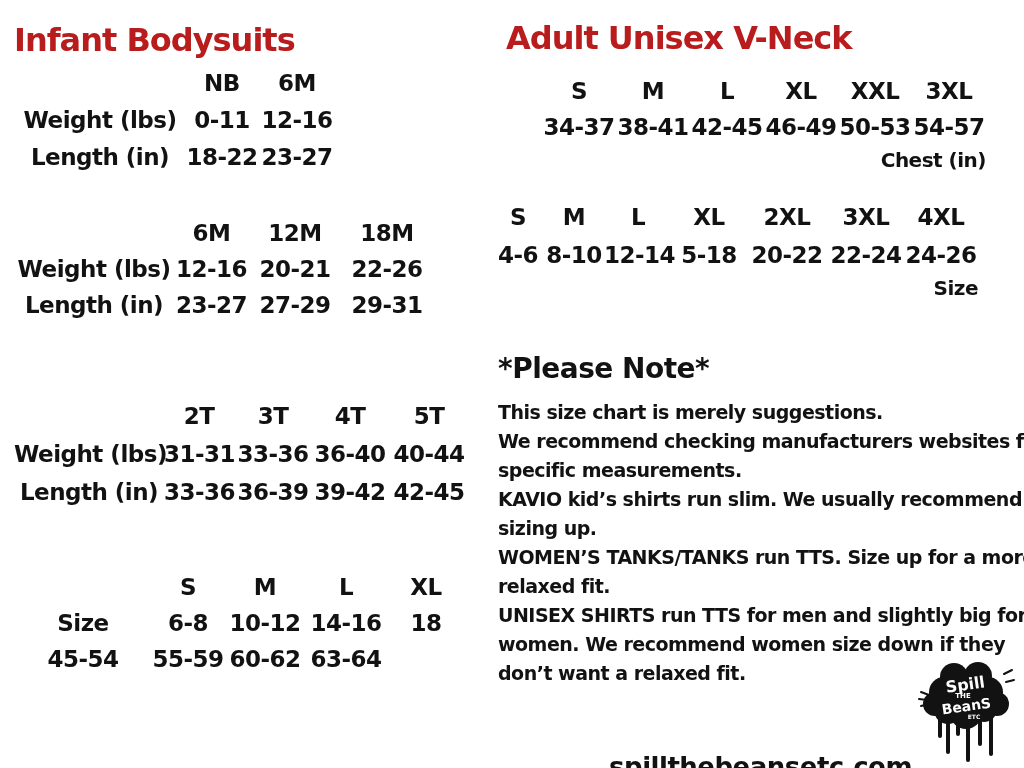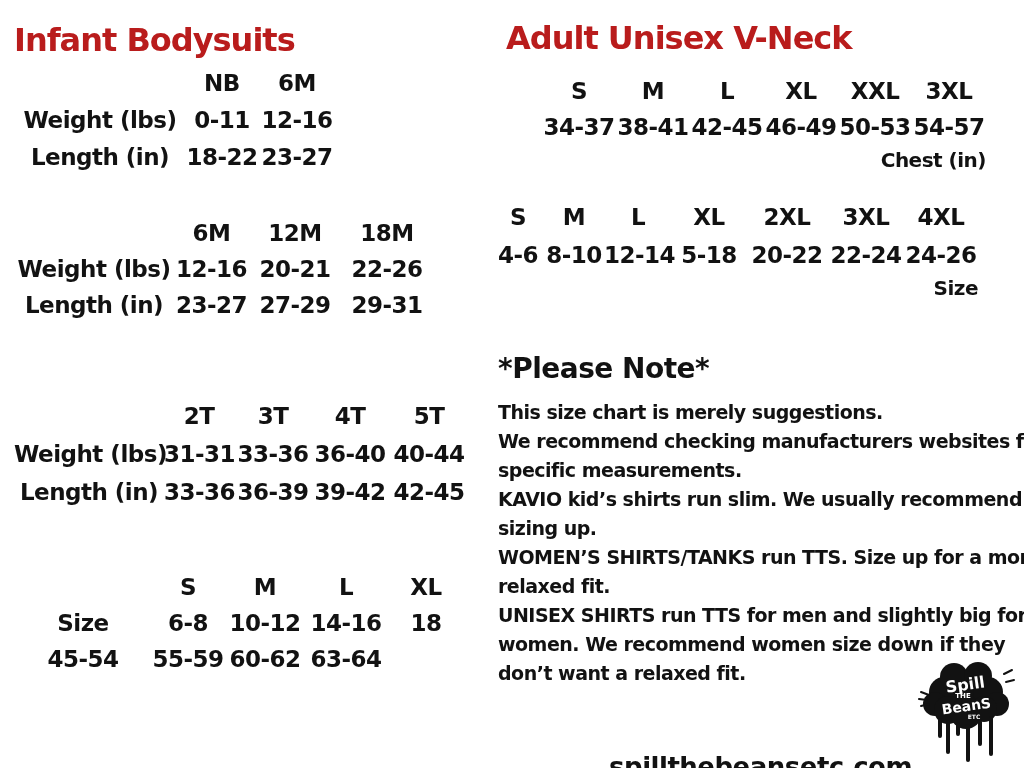--- a/index.html
+++ b/index.html
@@ -155,21 +155,21 @@
     </div>
     <div class="caption cap-wo">Size</div>
   </section>
 
   <section class="sec" style="top:352px;left:498px">
     <h3 class="note-title">*Please Note*</h3>
     <div class="note-body">
       <p class="note-p"><span class="note-lead"></span><span>This size chart is merely suggestions.</span></p>
       <p class="note-p"><span class="note-lead"></span><span>We recommend checking manufacturers websites for specific measurements.</span></p>
       <p class="note-p"><span class="note-lead">KAVIO</span><span> kid’s shirts run slim. We usually recommend sizing up.</span></p>
-      <p class="note-p"><span class="note-lead">WOMEN’S SHIRTS/TANKS</span><span> run TTS. Size up for a more relaxed fit.</span></p>
+      <p class="note-p"><span class="note-lead">WOMEN’S TANKS/TANKS</span><span> run TTS. Size up for a more relaxed fit.</span></p>
       <p class="note-p"><span class="note-lead">UNISEX SHIRTS</span><span> run TTS for men and slightly big for women. We recommend women size down if they don’t want a relaxed fit.</span></p>
     </div>
   </section>
 
   <div class="website">spillthebeansetc.com</div>
 
   <div class="logo-wrap">
     <svg viewBox="0 0 104 110" width="104" height="110">
       <g fill="#121212">
         <circle cx="52" cy="34" r="22"></circle>

